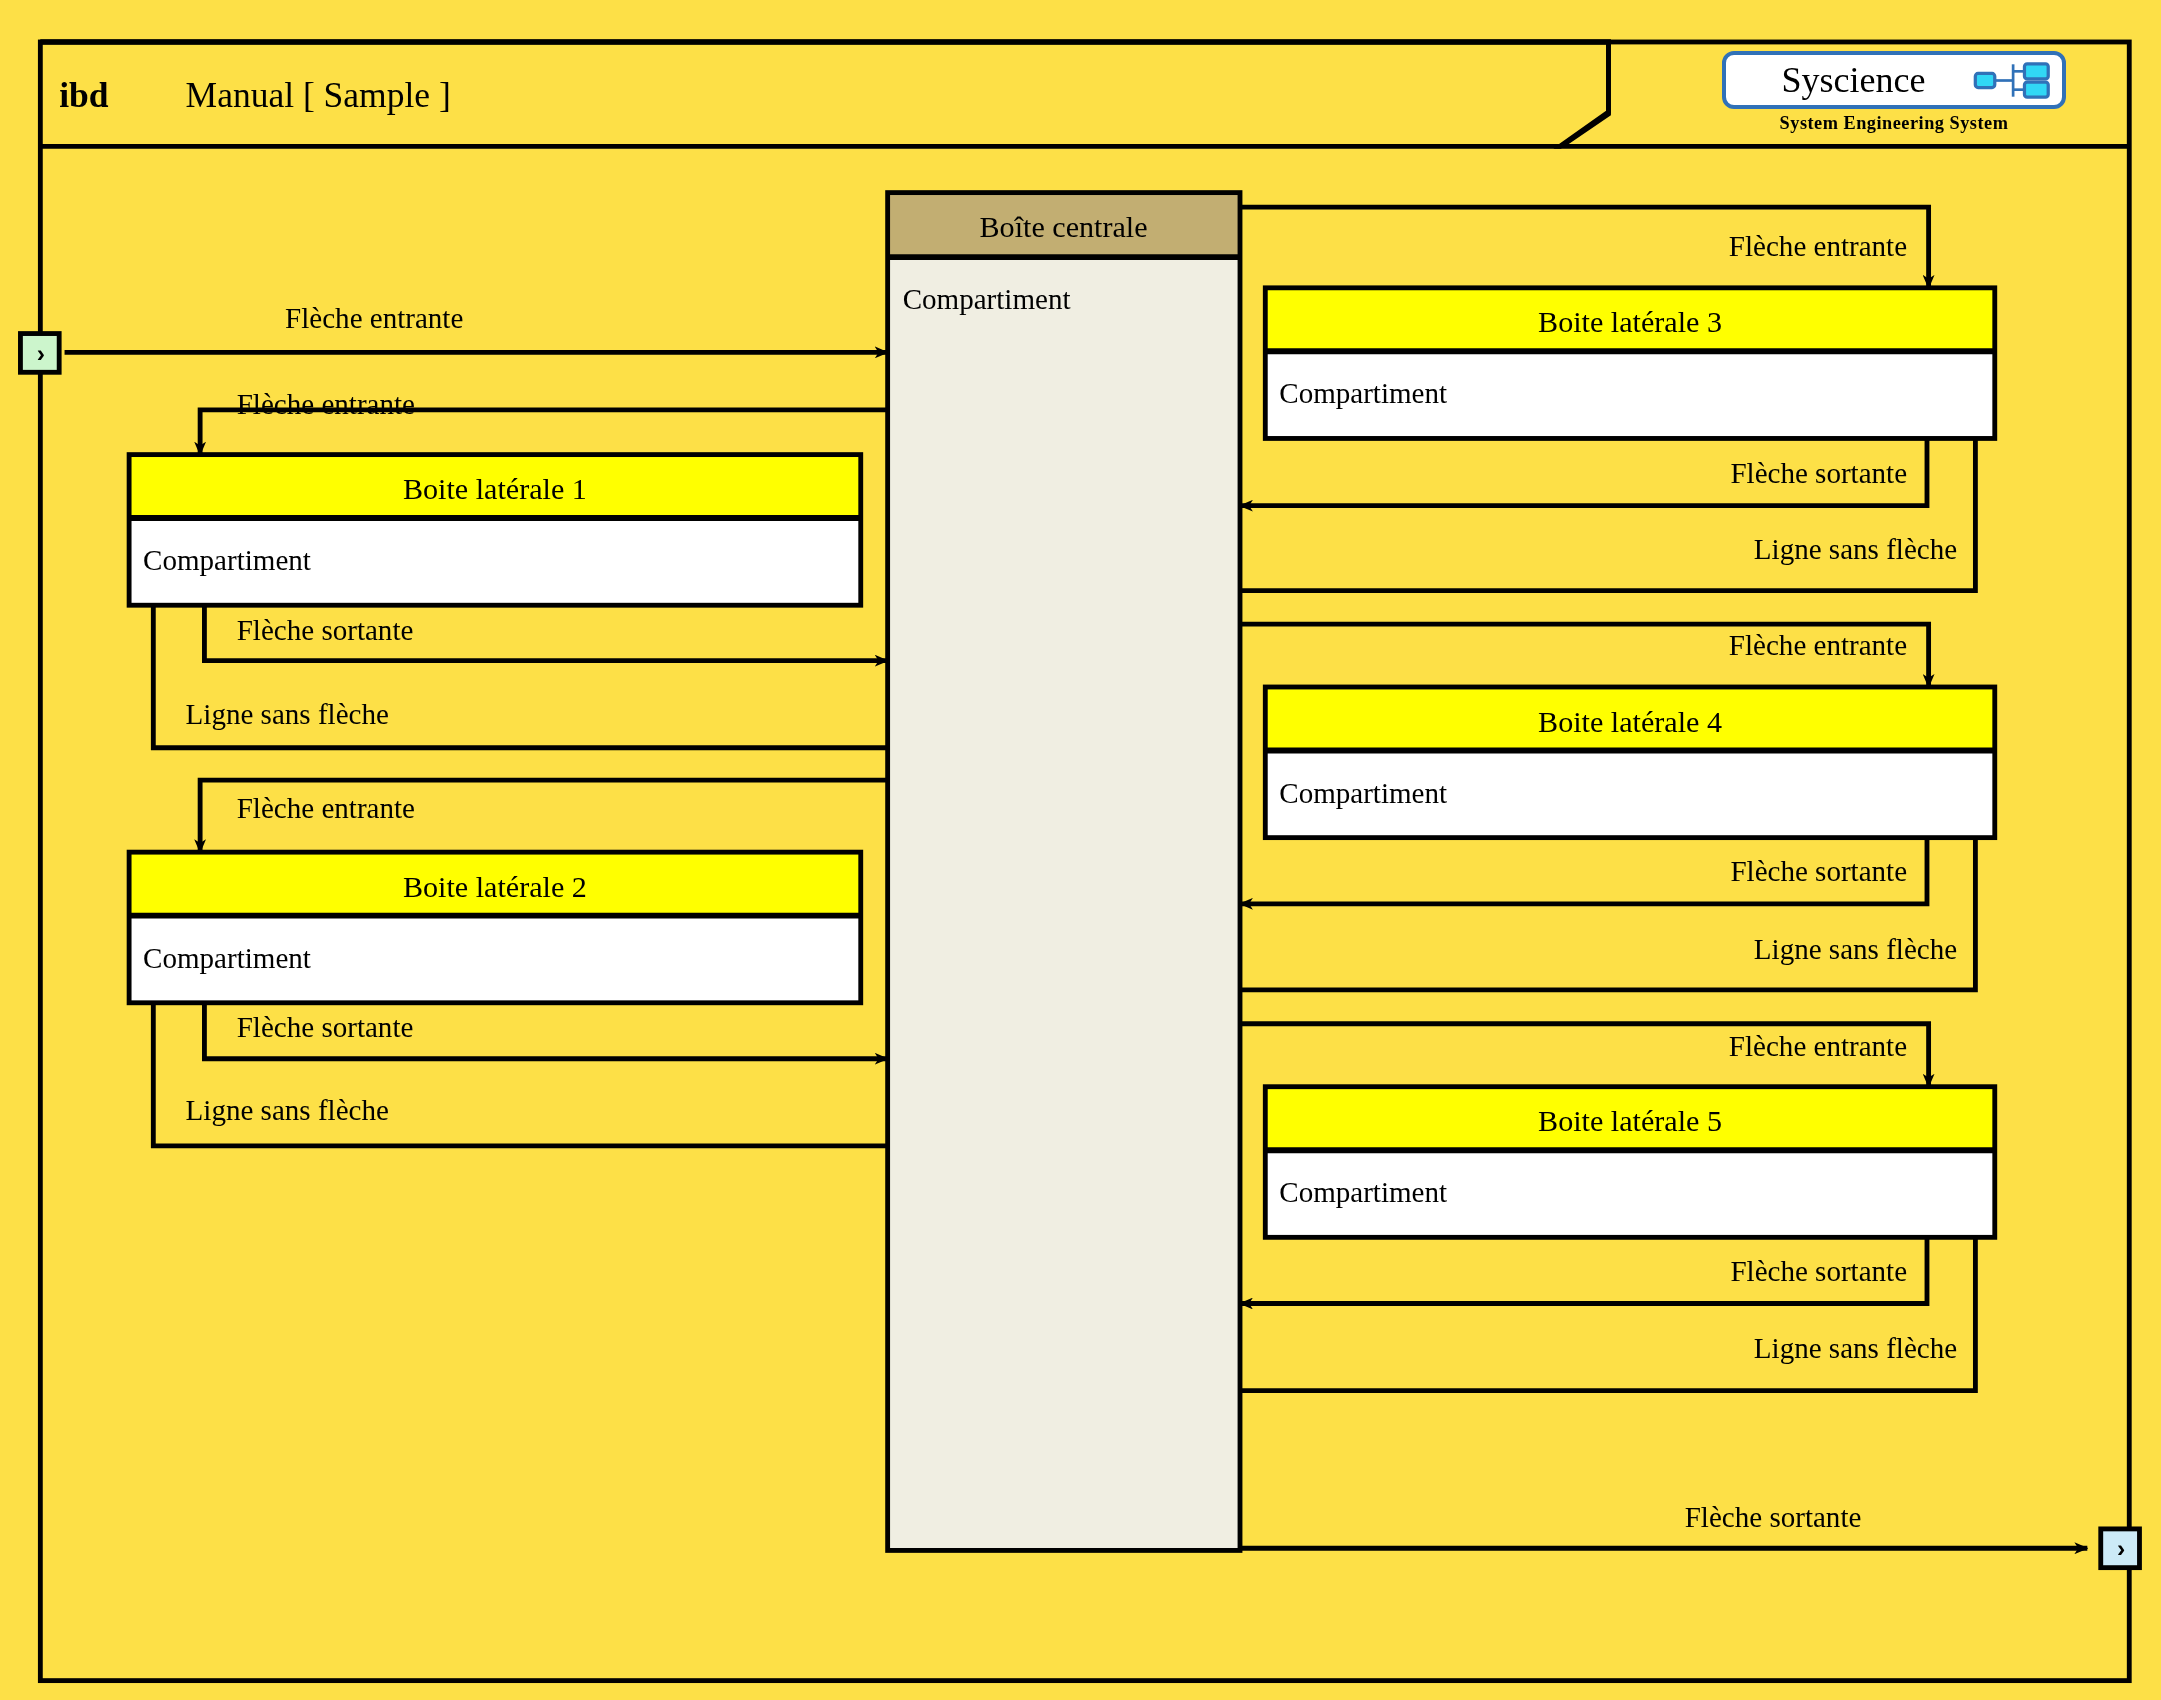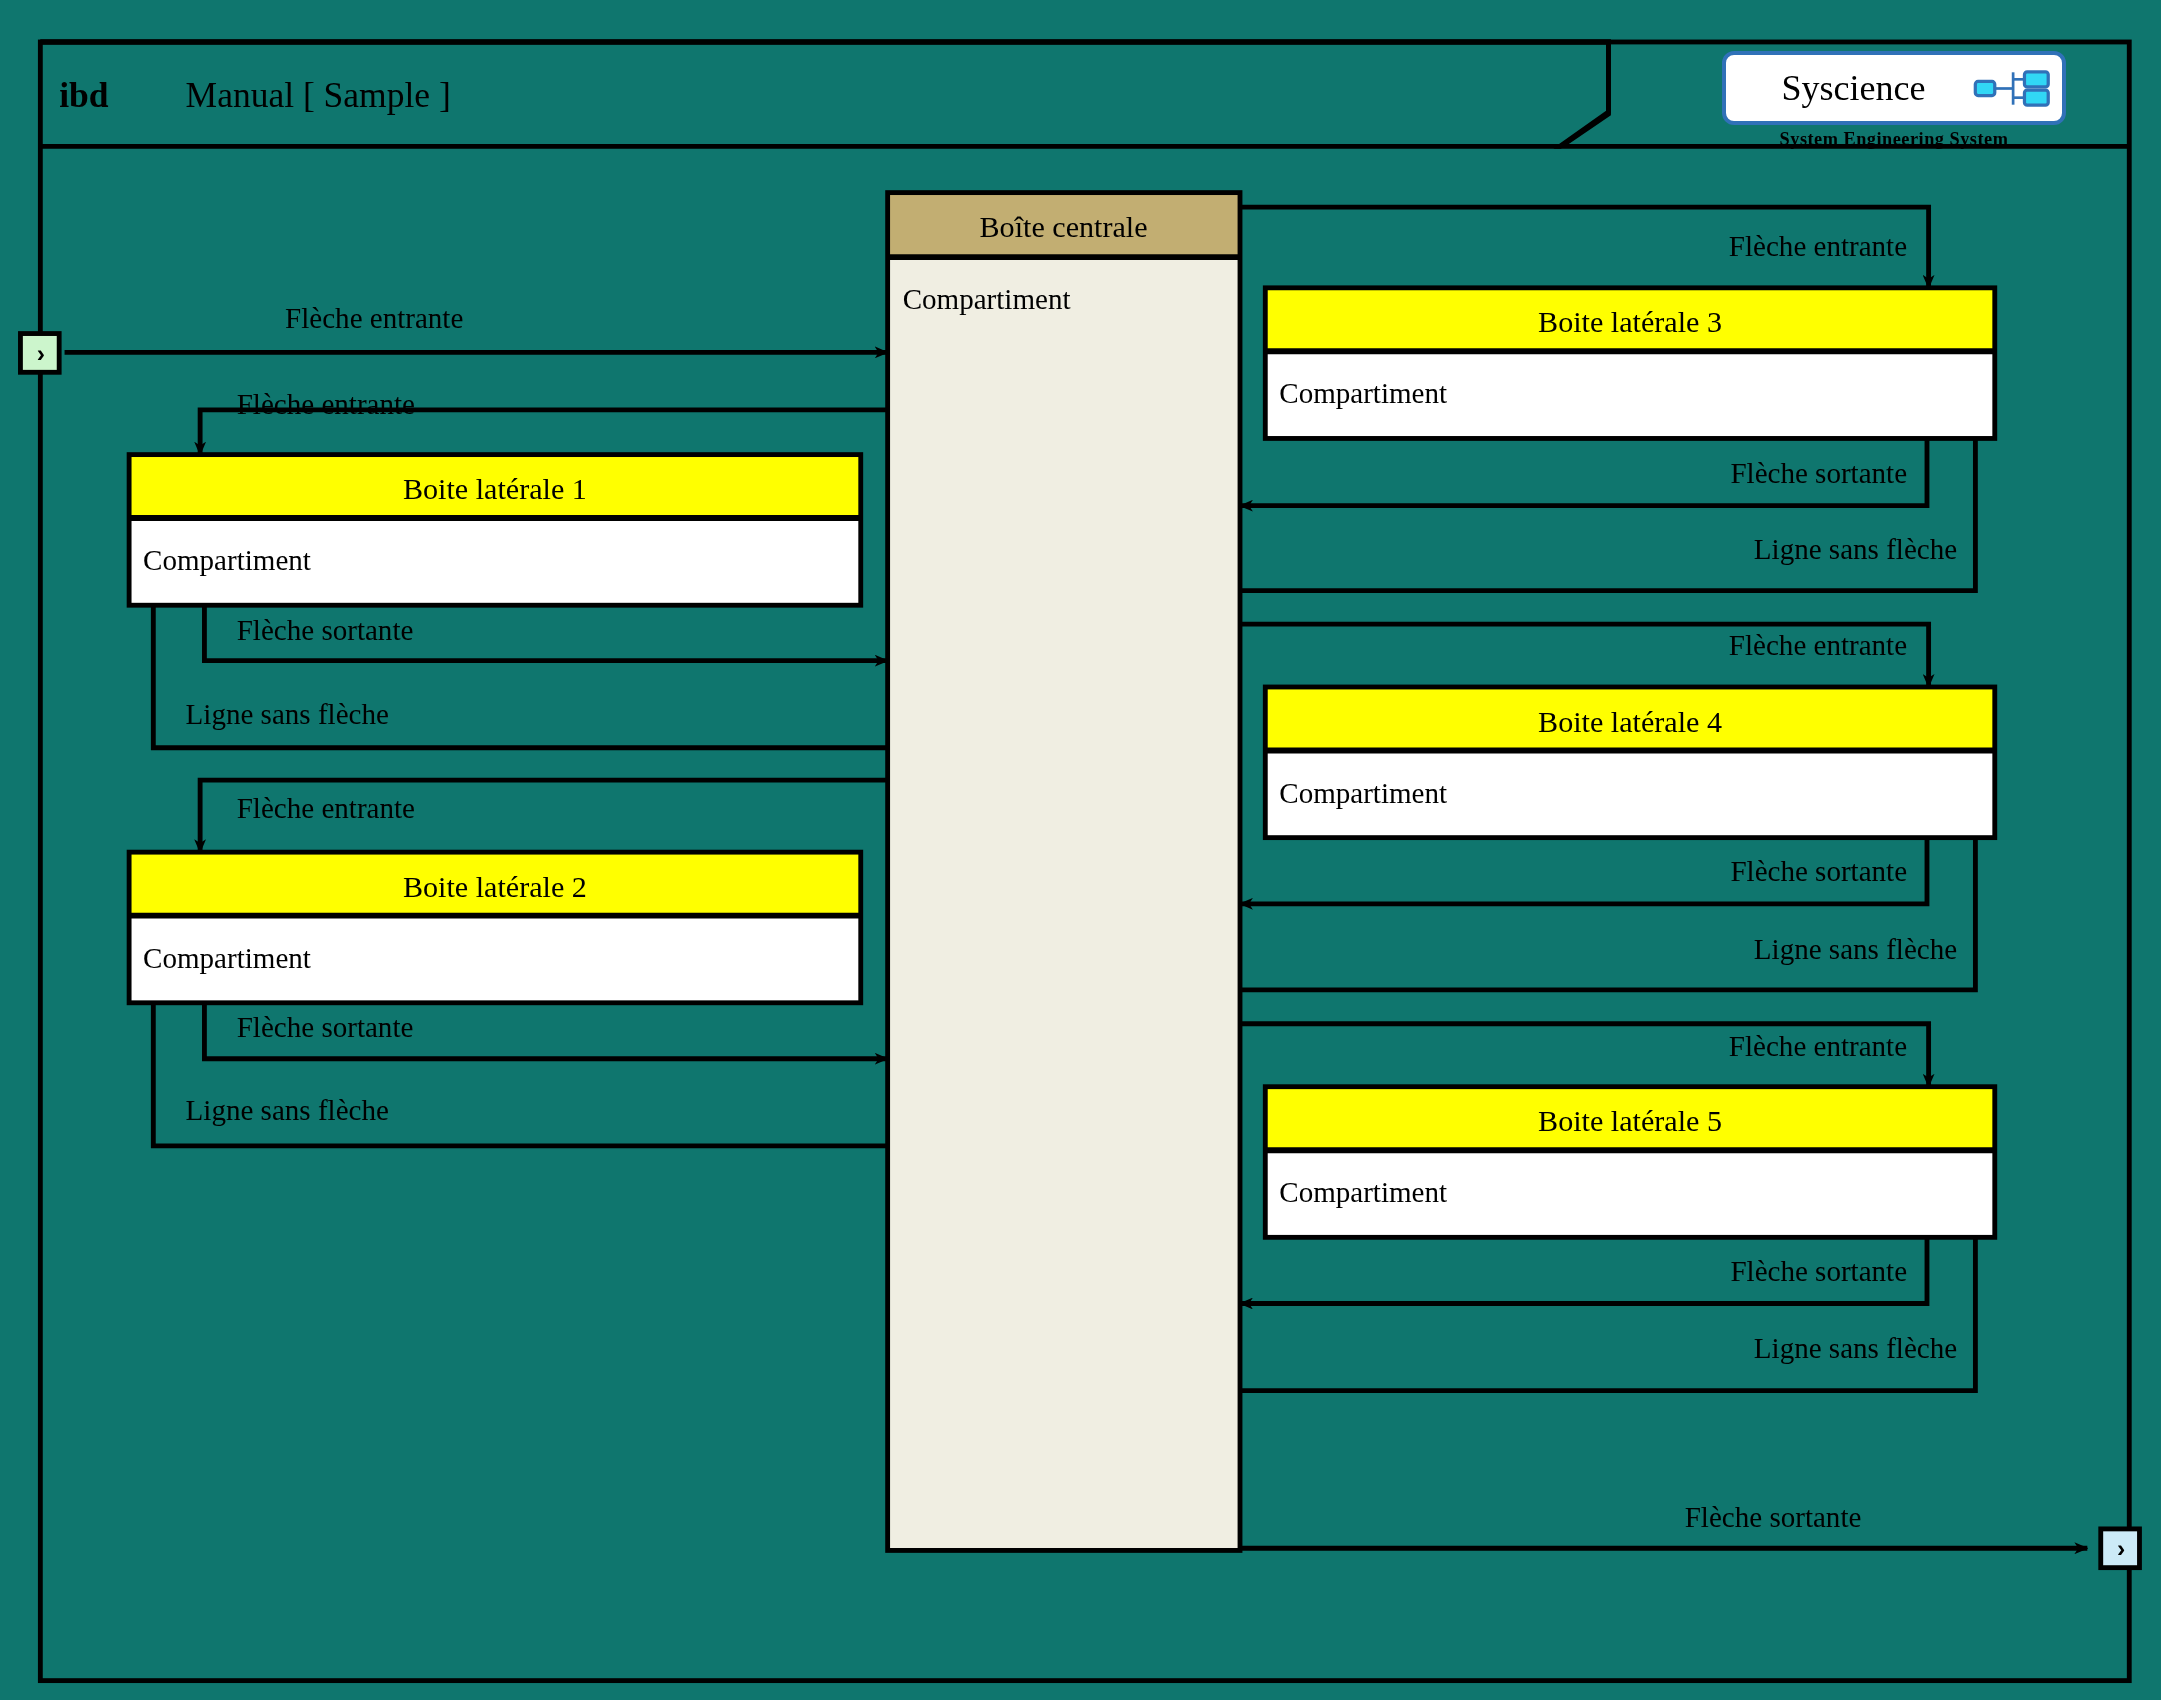--- a/index.html
+++ b/index.html
@@ -4,21 +4,21 @@
 <style>
   html, body {
     margin: 0;
     padding: 0;
     background: #ffffff;
   }
   #page {
     position: relative;
     width: 2161px;
     height: 1700px;
-    background: #0f766e;
+    background: #fde047;
     font-family: "Liberation Serif", "DejaVu Serif", serif;
     overflow: hidden;
   }
   #diagram-svg {
     position: absolute;
     left: 0;
     top: 0;
     width: 2161px;
     height: 1700px;
   }
@@ -67,21 +67,21 @@
     left: 1722px;
     top: 51px;
     width: 344px;
     text-align: center;
   }
   #logo-pill {
     box-sizing: border-box;
     border: 4.8px solid #3071b8;
     border-radius: 12px;
     background: #ffffff;
-    height: 74px;
+    height: 58px;
     display: flex;
     align-items: center;
     padding: 0 9.7px;
   }
   #logo-word {
     flex: 1;
     font-family: "Liberation Serif", "DejaVu Serif", serif;
     font-size: 36px;
     color: #000000;
     line-height: 1;

